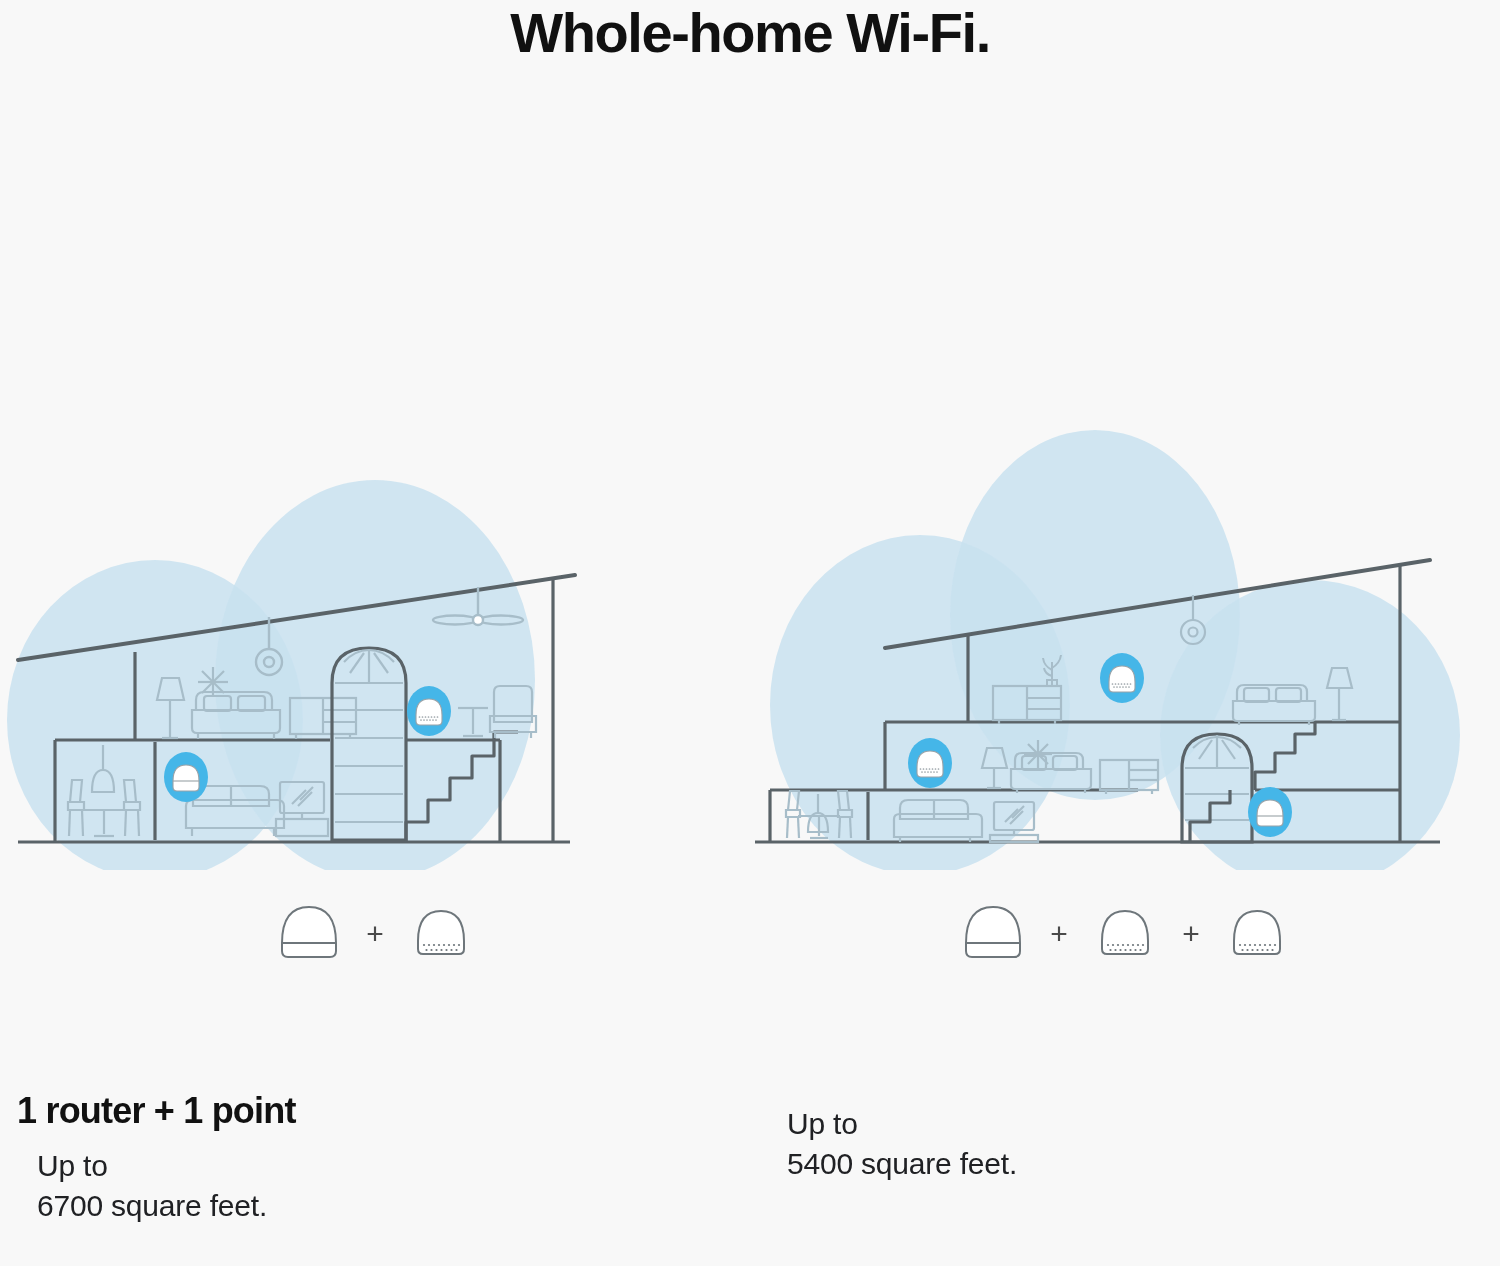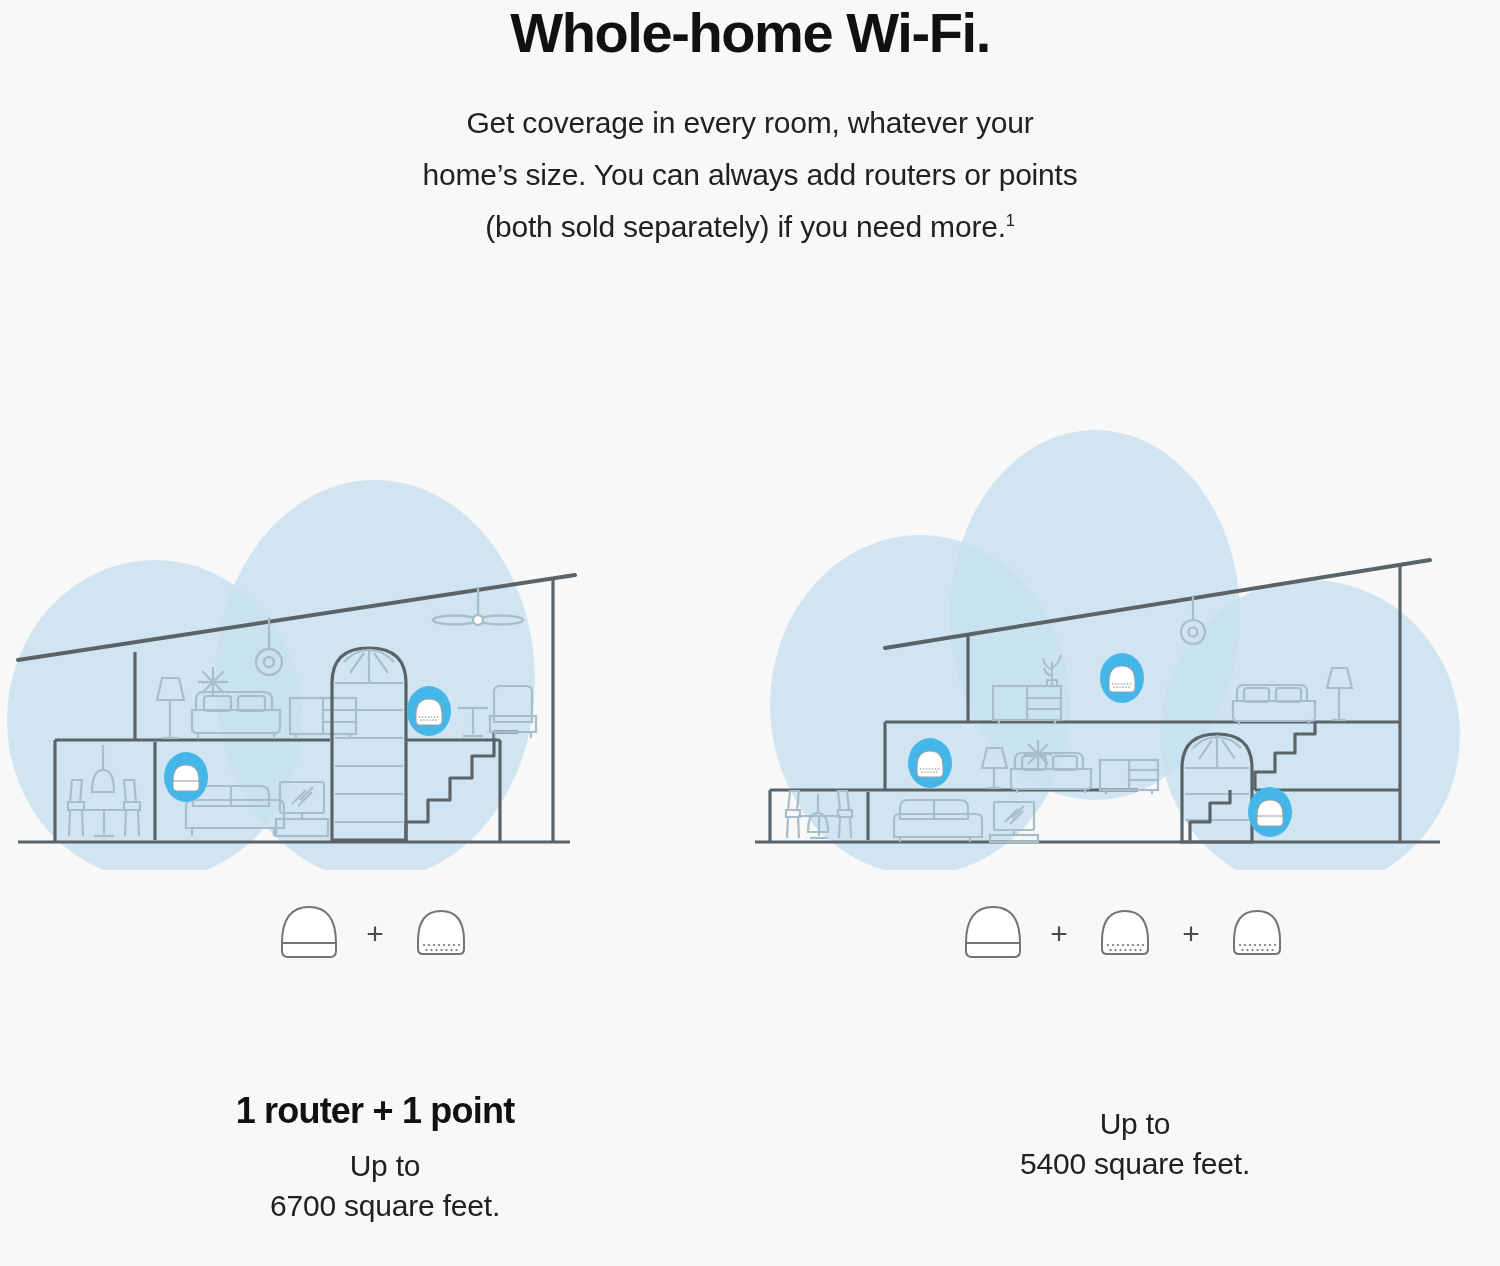--- a/index.html
+++ b/index.html
@@ -64,22 +64,22 @@
   .dev-unit { width:66px; height:62px; }
   .dev-unit svg { display:block; width:100%; height:100%; }
   .plus {
     font-size:30px; font-weight:400; color:#4a4a4a;
     width:66px; text-align:center; line-height:1;
     margin-top:4px;
   }
 
   .caption {
     position:absolute;
-    top:660px; left:0; width:750px;
-    text-align:center;
+    top:660px; left:17px; width:750px;
+    text-align:left;
   }
   .cap-title {
     font-size:36px;
     font-weight:700;
     letter-spacing:-0.8px;
     color:#111;
     margin:0;
   }
   .cap-sub {
     font-size:30px;
@@ -91,25 +91,20 @@
   }
   .cap-sub span { display:block;padding-left:20px; }
 </style>
 </head>
 <body>
 
 <div class="page">
 
   <div class="header">
     <h1 class="headline">Whole-home Wi-Fi.</h1>
-    <p class="subcopy">
-      <span>Get coverage in every room, whatever your</span><br>
-      <span>home’s size. You can always add routers or points</span><br>
-      <span>(both sold separately) if you need more.</span><sup>1</sup>
-    </p>
   </div>
 
   <div class="columns">
 
     <div class="col">
 
       <div class="scene">
         <svg viewBox="0 0 750 440" xmlns="http://www.w3.org/2000/svg">
           <defs>
             <clipPath id="L-win">

